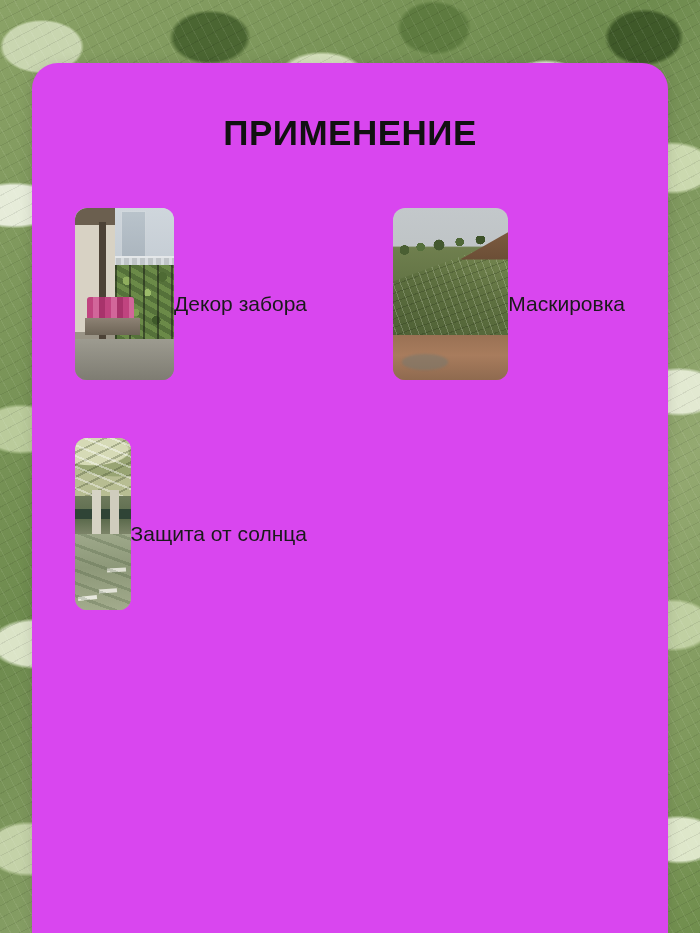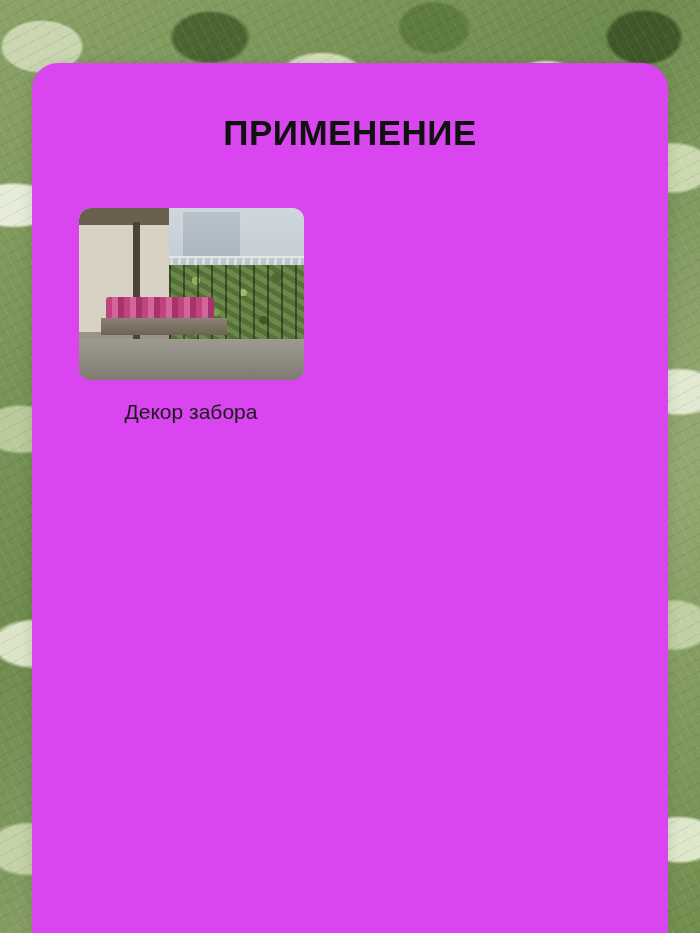--- a/index.html
+++ b/index.html
@@ -85,21 +85,21 @@
     margin-top: 55px;
     display: grid;
     grid-template-columns: 1fr 1fr;
     row-gap: 58px;
     justify-items: center;
   }
 
   .cell {
     width: 232px;
     display: flex;
-    flex-direction: column;
+    flex-direction: row;
     align-items: center;
   }
 
   .photo {
     width: 225px;
     height: 172px;
     border-radius: 12px;
     overflow: hidden;
     position: relative;
     background: #8a9a74;
@@ -264,17 +264,43 @@
         <div class="fencebars"></div>
         <div class="pergola"></div>
         <div class="post"></div>
         <div class="flowers"></div>
         <div class="planter"></div>
         <div class="ground"></div>
       </div>
       <div class="caption">Декор забора</div>
     </div>
 
-
-
+    <div class="cell">
+      <div class="photo p2">
+        <div class="trees"></div>
+        <div class="slope"></div>
+        <div class="net"></div>
+        <div class="ridge"></div>
+        <div class="dirt"></div>
+        <div class="puddle"></div>
+      </div>
+      <div class="caption">Маскировка</div>
+    </div>
+
+
+    <div class="cell">
+      <div class="photo p4">
+        <div class="netroof"></div>
+        <div class="backwall"></div>
+        <div class="wallband"></div>
+        <div class="col1"></div>
+        <div class="col2"></div>
+        <div class="lot"></div>
+        <div class="line1"></div>
+        <div class="line2"></div>
+        <div class="line3"></div>
+        <div class="shadow"></div>
+      </div>
+      <div class="caption">Защита от солнца</div>
+    </div>
 
   </div>
 </div>
 
 </body></html>

